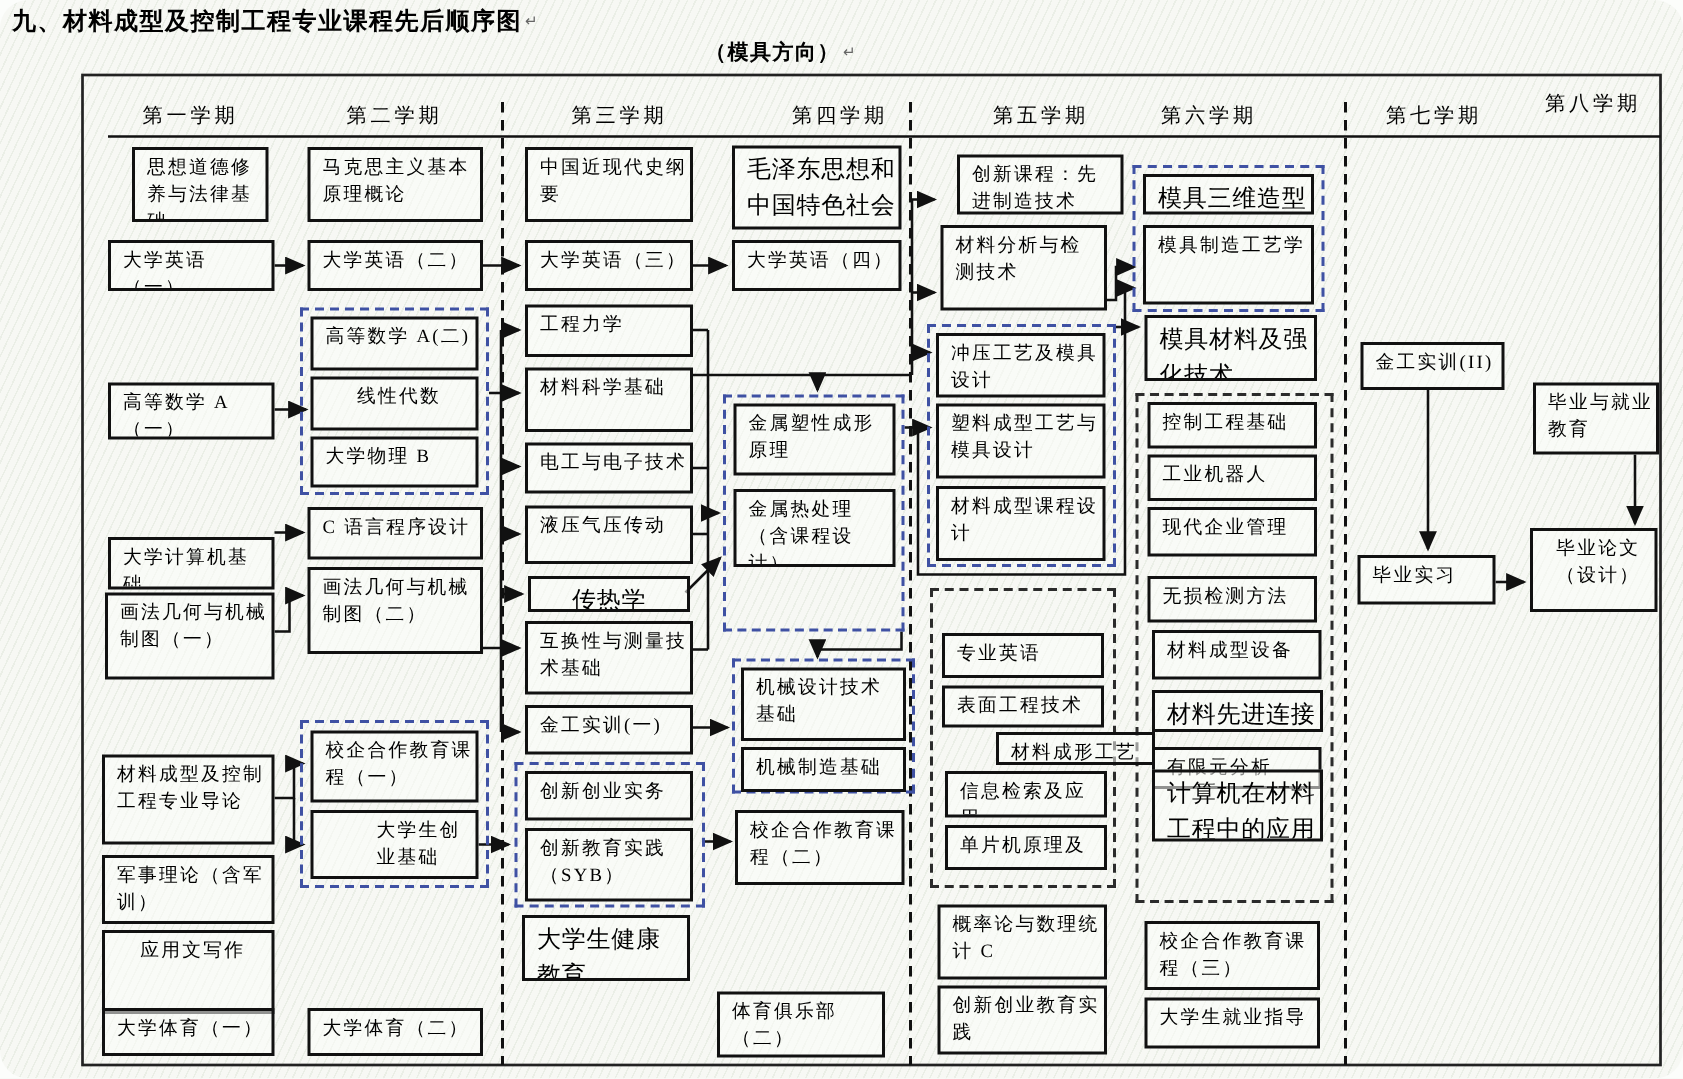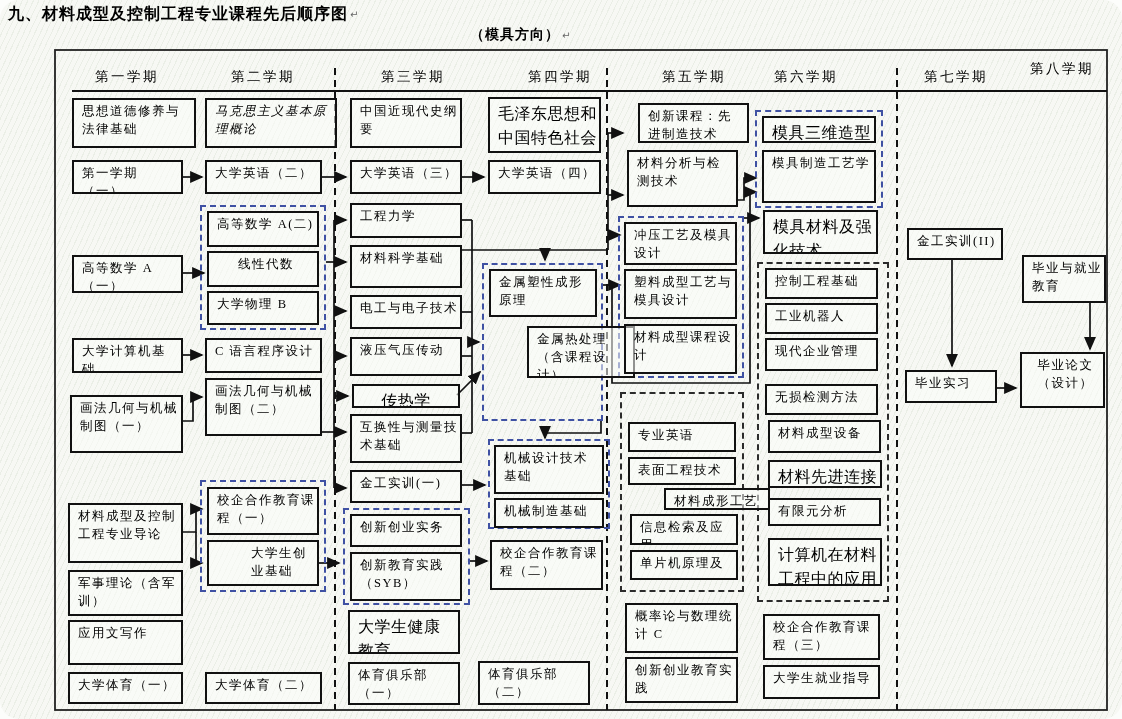--- a/index.html
+++ b/index.html
@@ -109,30 +109,30 @@
     </svg>
     <div class="group" style="left: 200px; top: 205px; width: 126px; height: 125px;"></div>
     <div class="group" style="left: 200px; top: 480px; width: 126px; height: 112px;"></div>
     <div class="group" style="left: 343px; top: 508px; width: 127px; height: 97px;"></div>
     <div class="group" style="left: 482px; top: 263px; width: 121px; height: 158px;"></div>
     <div class="group" style="left: 488px; top: 439px; width: 122px; height: 90px;"></div>
     <div class="group" style="left: 618px; top: 216px; width: 126px; height: 162px;"></div>
     <div class="group black" style="left: 620px; top: 392px; width: 124px; height: 200px;"></div>
     <div class="group" style="left: 755px; top: 110px; width: 128px; height: 98px;"></div>
     <div class="group black" style="left: 757px; top: 262px; width: 132px; height: 340px;"></div>
-    <div class="box" style="left: 72px; top: 98px; width: 124px; height: 50px;">思想道德修养与法律基础</div>
-    <div class="box" style="left: 72px; top: 160px; width: 111px; height: 34px;">第一学期（一）</div>
+    <div class="box" style="left: 88px; top: 98px; width: 91px; height: 50px;">思想道德修养与法律基础</div>
+    <div class="box" style="left: 72px; top: 160px; width: 111px; height: 34px;">大学英语（一）</div>
     <div class="box" style="left: 72px; top: 255px; width: 111px; height: 38px;">高等数学 A（一）</div>
-    <div class="box" style="left: 72px; top: 338px; width: 111px; height: 35px;">大学计算机基础</div>
+    <div class="box" style="left: 72px; top: 358px; width: 111px; height: 35px;">大学计算机基础</div>
     <div class="box" style="left: 70px; top: 395px; width: 113px; height: 58px;">画法几何与机械制图（一）</div>
     <div class="box" style="left: 68px; top: 503px; width: 115px; height: 60px;">材料成型及控制工程专业导论</div>
     <div class="box" style="left: 68px; top: 570px; width: 115px; height: 46px;">军事理论（含军训）</div>
-    <div class="box" style="left: 68px; top: 620px; width: 115px; height: 45px;">应用文写作</div>
+    <div class="box" style="left: 68px; top: 620px; width: 115px; height: 56px; text-align: center;">应用文写作</div>
     <div class="box" style="left: 68px; top: 672px; width: 115px; height: 32px;">大学体育（一）</div>
-    <div class="box" style="left: 205px; top: 98px; width: 132px; height: 50px; font-style: italic;">马克思主义基本原理概论</div>
+    <div class="box" style="left: 205px; top: 98px; width: 117px; height: 50px;">马克思主义基本原理概论</div>
     <div class="box" style="left: 205px; top: 160px; width: 117px; height: 34px;">大学英语（二）</div>
     <div class="box" style="left: 207px; top: 211px; width: 112px; height: 36px;">高等数学 A(二)</div>
     <div class="box" style="left: 207px; top: 251px; width: 112px; height: 36px; text-align: center;">线性代数</div>
     <div class="box" style="left: 207px; top: 291px; width: 112px; height: 34px;">大学物理 B</div>
     <div class="box" style="left: 205px; top: 338px; width: 117px; height: 35px;">C 语言程序设计</div>
     <div class="box" style="left: 205px; top: 378px; width: 117px; height: 58px;">画法几何与机械制图（二）</div>
     <div class="box" style="left: 207px; top: 487px; width: 112px; height: 48px;">校企合作教育课程（一）</div>
     <div class="box" style="left: 207px; top: 540px; width: 112px; height: 46px; padding-left: 42px;">大学生创业基础</div>
     <div class="box" style="left: 205px; top: 672px; width: 117px; height: 32px;">大学体育（二）</div>
     <div class="box" style="left: 350px; top: 98px; width: 112px; height: 50px;">中国近现代史纲要</div>
@@ -140,25 +140,24 @@
     <div class="box" style="left: 350px; top: 203px; width: 112px; height: 35px;">工程力学</div>
     <div class="box" style="left: 350px; top: 245px; width: 112px; height: 43px;">材料科学基础</div>
     <div class="box" style="left: 350px; top: 295px; width: 112px; height: 34px;">电工与电子技术</div>
     <div class="box" style="left: 350px; top: 337px; width: 112px; height: 39px;">液压气压传动</div>
     <div class="box small center" style="left: 352px; top: 384px; width: 108px; height: 24px;">传热学</div>
     <div class="box" style="left: 350px; top: 414px; width: 112px; height: 49px;">互换性与测量技术基础</div>
     <div class="box" style="left: 350px; top: 470px; width: 112px; height: 33px;">金工实训(一)</div>
     <div class="box" style="left: 350px; top: 514px; width: 112px; height: 33px;">创新创业实务</div>
     <div class="box" style="left: 350px; top: 552px; width: 112px; height: 49px;">创新教育实践（SYB）</div>
     <div class="box small" style="left: 348px; top: 610px; width: 112px; height: 44px;">大学生健康教育</div>
-    <div class="box" style="left: 348px; top: 662px; width: 112px; height: 43px;">体育俱乐部（一）</div>
     <div class="box small" style="left: 488px; top: 97px; width: 113px; height: 56px;">毛泽东思想和中国特色社会主义理论体系概论</div>
     <div class="box" style="left: 488px; top: 160px; width: 113px; height: 34px;">大学英语（四）</div>
     <div class="box" style="left: 489px; top: 269px; width: 108px; height: 48px;">金属塑性成形原理</div>
-    <div class="box" style="left: 489px; top: 326px; width: 108px; height: 52px; margin-left: 38px;">金属热处理（含课程设计）</div>
+    <div class="box" style="left: 489px; top: 326px; width: 108px; height: 52px;">金属热处理（含课程设计）</div>
     <div class="box" style="left: 494px; top: 445px; width: 110px; height: 49px;">机械设计技术基础</div>
     <div class="box" style="left: 494px; top: 498px; width: 110px; height: 30px;">机械制造基础</div>
     <div class="box" style="left: 490px; top: 540px; width: 113px; height: 50px;">校企合作教育课程（二）</div>
     <div class="box" style="left: 478px; top: 661px; width: 112px; height: 44px;">体育俱乐部（二）</div>
     <div class="box" style="left: 627px; top: 103px; width: 111px; height: 40px; margin-left: 11px;">创新课程：先进制造技术</div>
     <div class="box" style="left: 627px; top: 150px; width: 111px; height: 57px;">材料分析与检测技术</div>
     <div class="box" style="left: 624px; top: 222px; width: 113px; height: 43px;">冲压工艺及模具设计</div>
     <div class="box" style="left: 624px; top: 269px; width: 113px; height: 50px;">塑料成型工艺与模具设计</div>
     <div class="box" style="left: 624px; top: 324px; width: 113px; height: 50px;">材料成型课程设计</div>
     <div class="box" style="left: 628px; top: 422px; width: 108px; height: 30px;">专业英语</div>
@@ -171,21 +170,21 @@
     <div class="box small" style="left: 762px; top: 116px; width: 114px; height: 27px;">模具三维造型设计</div>
     <div class="box" style="left: 762px; top: 150px; width: 114px; height: 53px;">模具制造工艺学</div>
     <div class="box small" style="left: 763px; top: 210px; width: 115px; height: 44px;">模具材料及强化技术</div>
     <div class="box" style="left: 765px; top: 268px; width: 113px; height: 31px;">控制工程基础</div>
     <div class="box" style="left: 765px; top: 303px; width: 113px; height: 31px;">工业机器人</div>
     <div class="box" style="left: 765px; top: 338px; width: 113px; height: 33px;">现代企业管理</div>
     <div class="box" style="left: 765px; top: 384px; width: 113px; height: 31px;">无损检测方法</div>
     <div class="box" style="left: 768px; top: 420px; width: 113px; height: 33px;">材料成型设备</div>
     <div class="box small" style="left: 768px; top: 460px; width: 114px; height: 28px;">材料先进连接技术</div>
     <div class="box" style="left: 768px; top: 498px; width: 113px; height: 28px;">有限元分析</div>
-    <div class="box small" style="left: 768px; top: 538px; width: 114px; height: 48px;">计算机在材料工程中的应用</div>
+    <div class="box small" style="left: 768px; top: 513px; width: 114px; height: 48px;">计算机在材料工程中的应用</div>
     <div class="box" style="left: 763px; top: 614px; width: 117px; height: 46px;">校企合作教育课程（三）</div>
     <div class="box" style="left: 763px; top: 665px; width: 117px; height: 34px;">大学生就业指导</div>
     <div class="box" style="left: 907px; top: 228px; width: 96px; height: 32px;">金工实训(II)</div>
     <div class="box" style="left: 905px; top: 370px; width: 92px; height: 33px;">毕业实习</div>
     <div class="box" style="left: 1022px; top: 255px; width: 84px; height: 48px;">毕业与就业教育</div>
     <div class="box" style="left: 1020px; top: 352px; width: 85px; height: 56px; text-align: center;">毕业论文（设计）</div>
     <div class="sem-header" style="left: 127px; top: 68px;">第一学期</div>
     <div class="sem-header" style="left: 263px; top: 68px;">第二学期</div>
     <div class="sem-header" style="left: 413px; top: 68px;">第三学期</div>
     <div class="sem-header" style="left: 560px; top: 68px;">第四学期</div>

